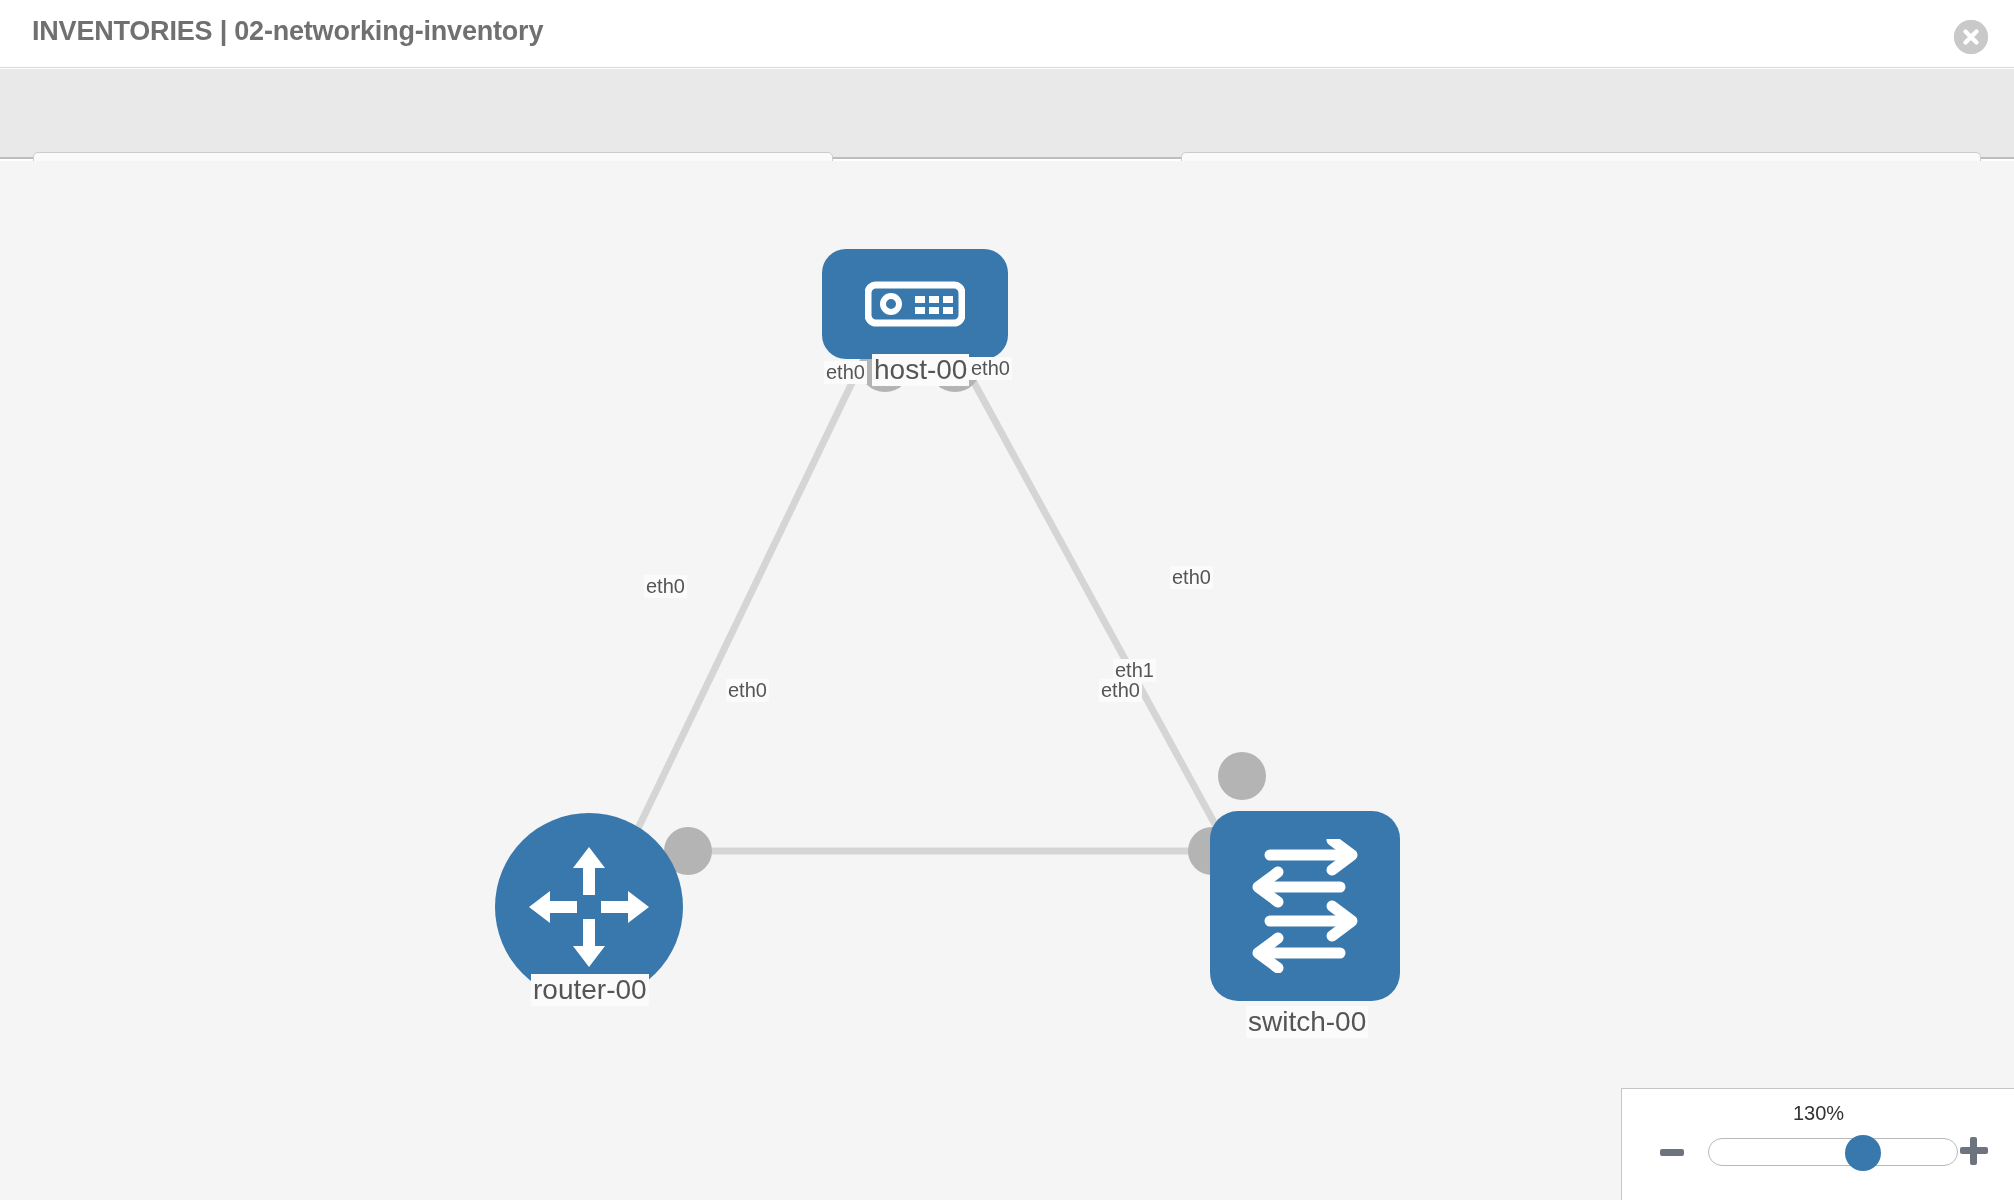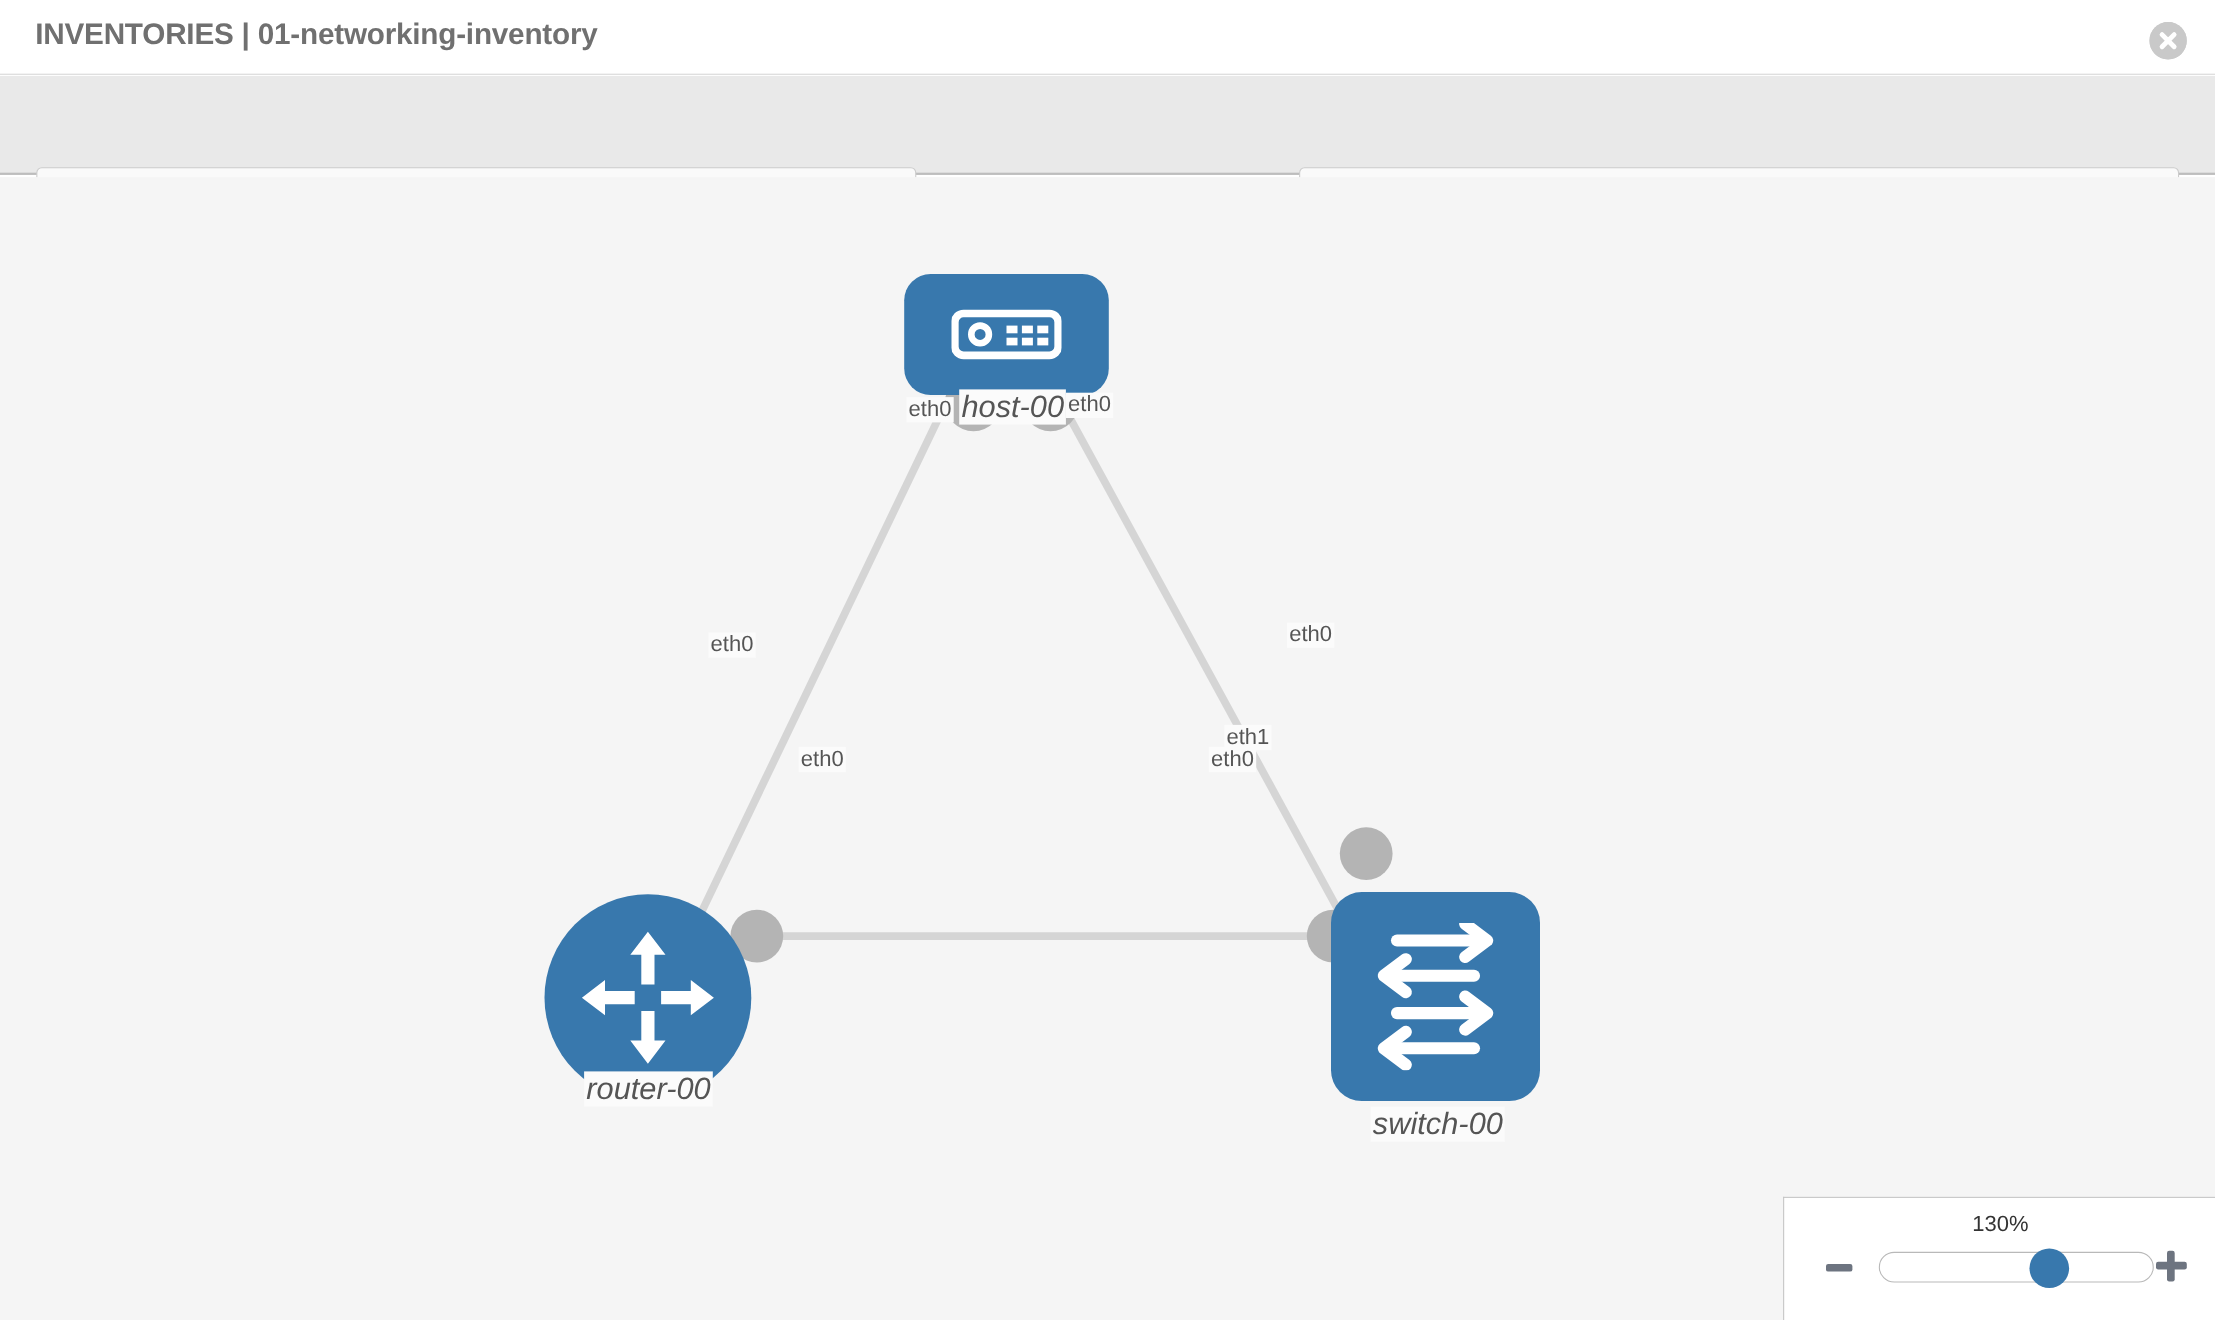--- a/index.html
+++ b/index.html
@@ -91,21 +91,20 @@
   .node-router { width: 188px; height: 188px; border-radius: 50%; }
   .node-switch { width: 190px; height: 190px; border-radius: 28px; }
 
   .node-label {
     position: absolute;
     font-size: 28px;
     color: #555;
     background: #fbfbfb;
     white-space: nowrap;
     padding: 0 2px;
-    font-style: italic;
   }
 
   .edge-label {
     position: absolute;
     font-size: 20px;
     color: #555;
     background: #fbfbfb;
     white-space: nowrap;
     padding: 0 2px;
     text-align: center;
@@ -149,21 +148,21 @@
     width: 36px; height: 36px; border-radius: 50%;
     background: #3878ad; cursor: pointer;
   }
 </style>
 </head>
 <body>
 
 <div id="app">
 
   <div class="header">
-    <div class="header-title">INVENTORIES | 01-networking-inventory</div>
+    <div class="header-title">INVENTORIES | 02-networking-inventory</div>
     <div class="close-btn">
       <svg width="34" height="34" viewBox="0 0 34 34">
         <circle cx="17" cy="17" r="17" fill="#c9c9c9"></circle>
         <path d="M11.5 11.5 L22.5 22.5 M22.5 11.5 L11.5 22.5" stroke="#ffffff" stroke-width="4.4" stroke-linecap="round"></path>
       </svg>
     </div>
   </div>
 
   <div class="toolbar">
 

